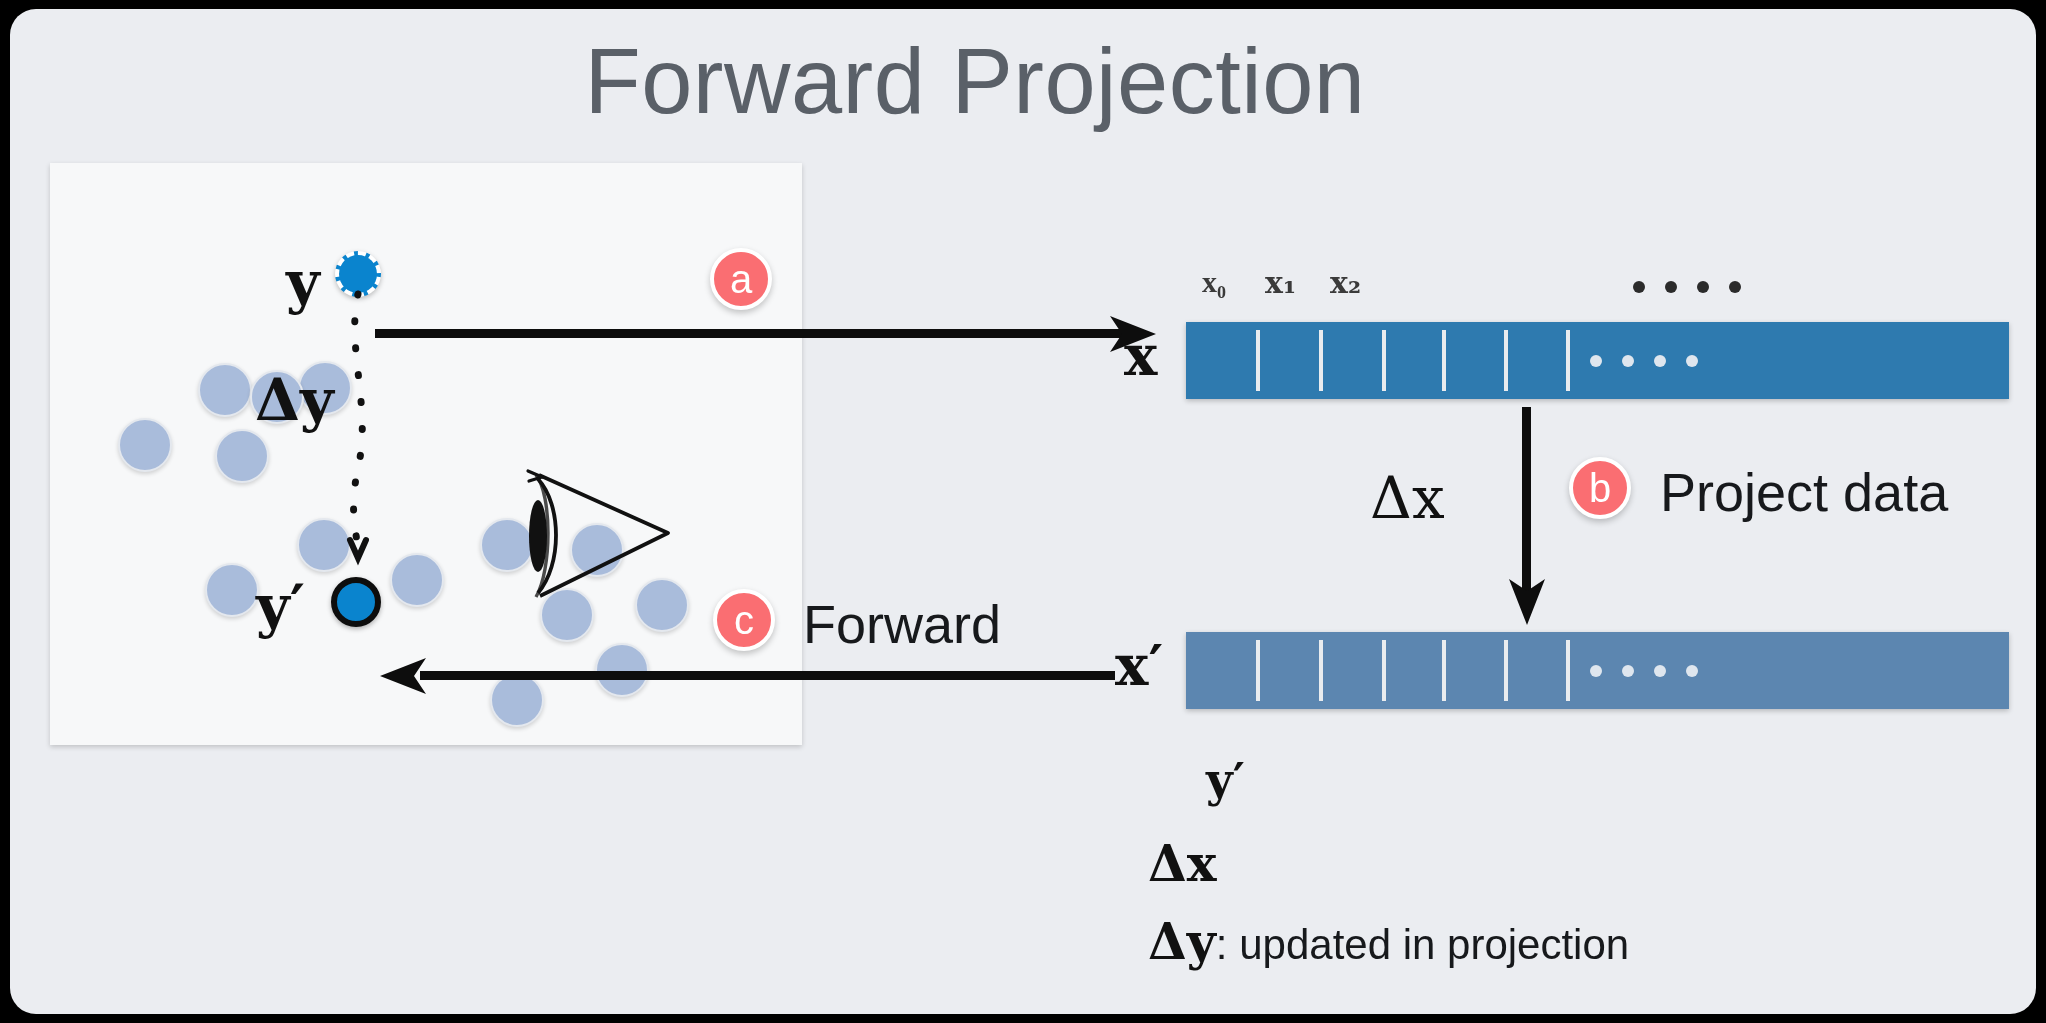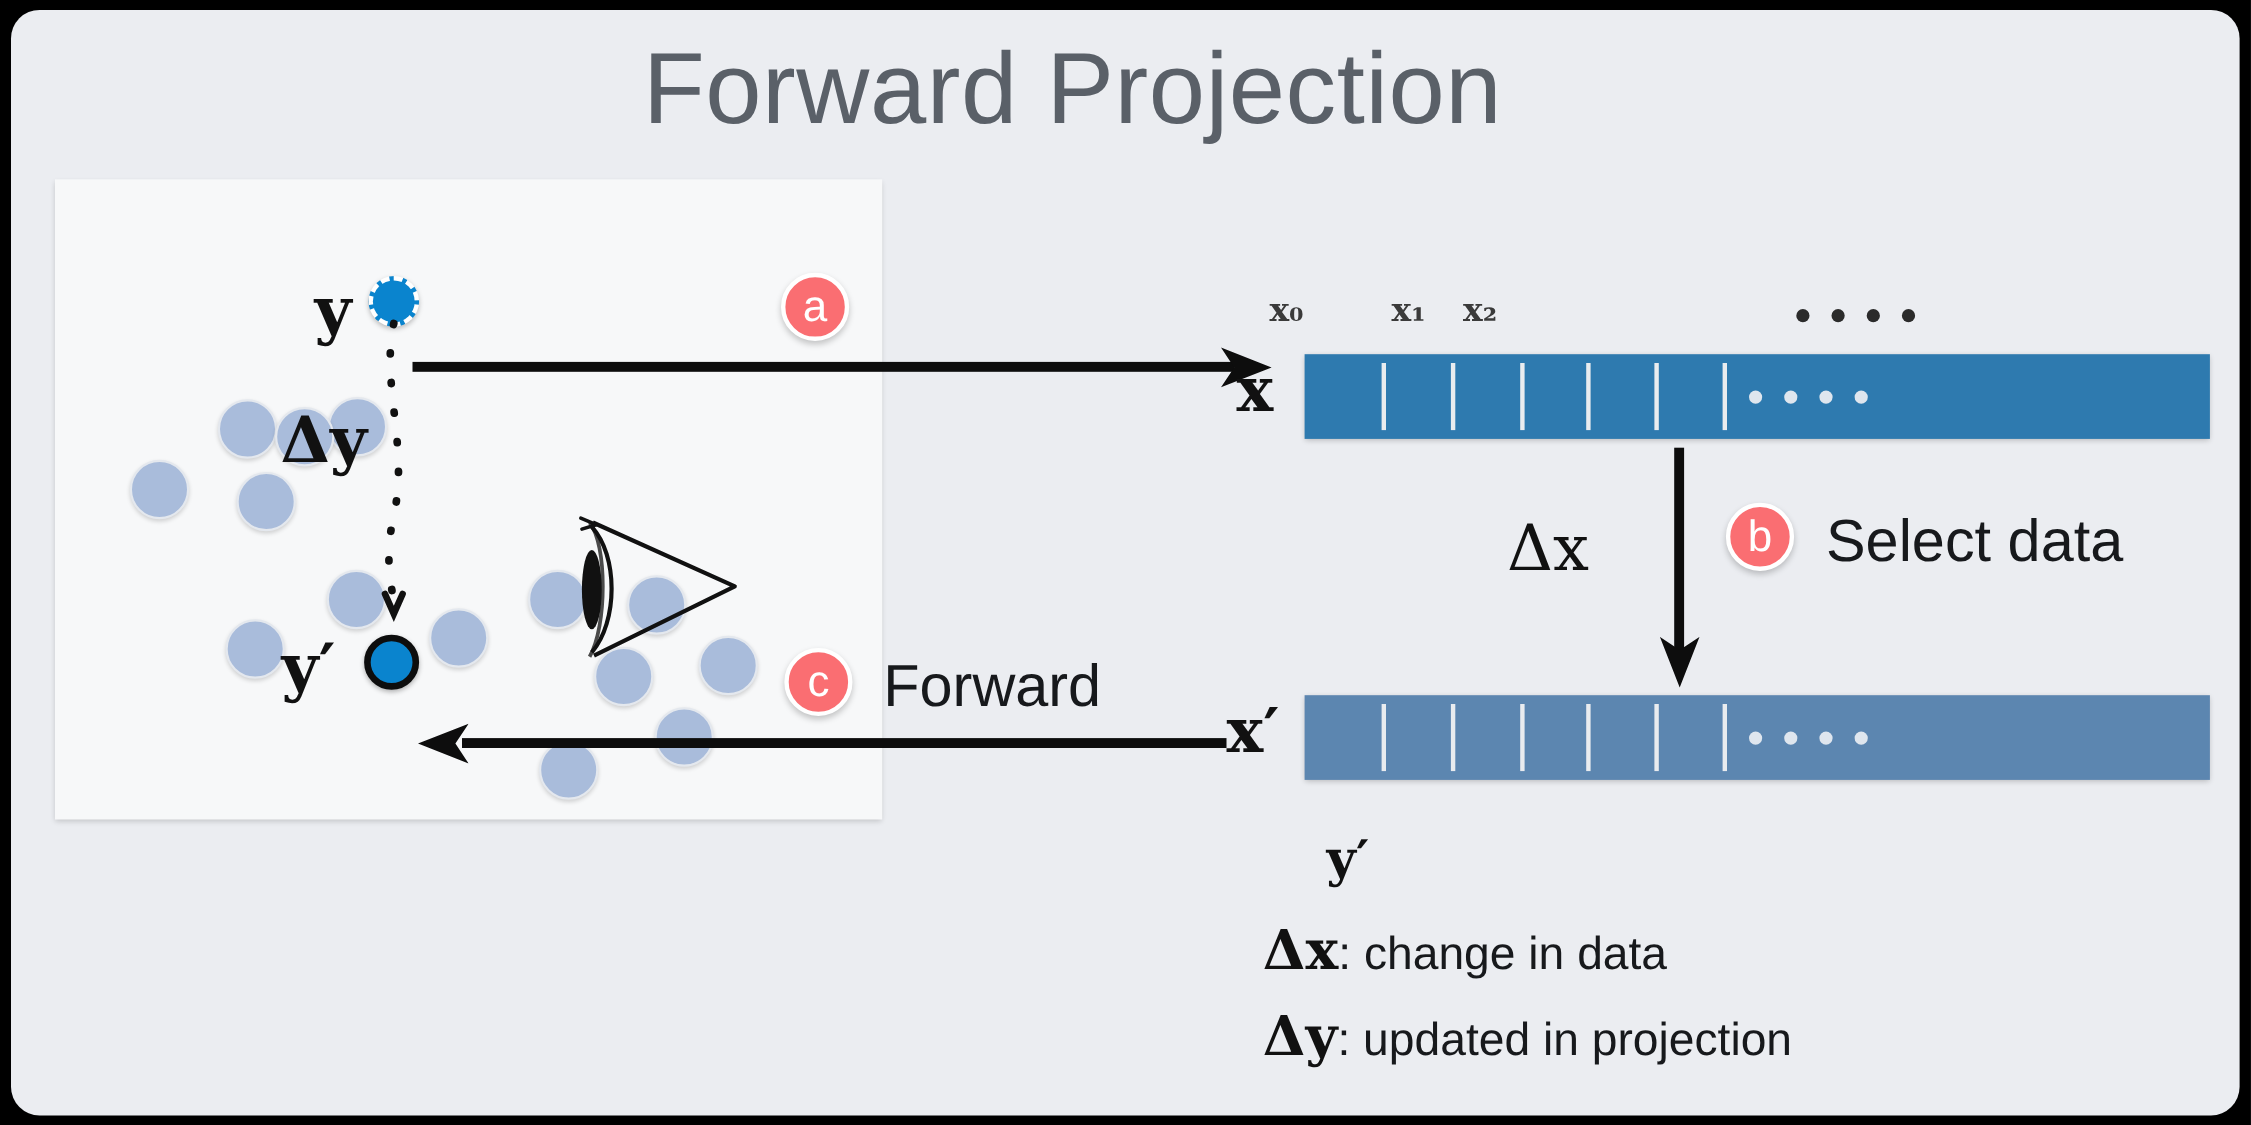--- a/index.html
+++ b/index.html
@@ -118,21 +118,21 @@
 
   <div class="badge" style="left:700px;top:239px;">a</div>
 
   <div class="hline" style="left:365px;top:320px;width:747px;"></div>
   <svg style="position:absolute;left:1100px;top:300px;" width="56" height="50" viewBox="0 0 56 50">
     <path d="M0,7 L46,25 L0,43 L12,25 Z" fill="#0d0d0d"></path>
   </svg>
 
   <div class="math" style="left:1114px;top:318px;font-size:56px;">x</div>
 
-  <div class="subcap" style="left:1144px;top:256px;">x₀</div>
+  <div class="subcap" style="left:1192px;top:256px;font-family:Liberation Serif, serif;">x₀</div>
   <div class="subcap" style="left:1255px;top:256px;text-align:right;">x₁</div>
   <div class="subcap" style="left:1320px;top:256px;">x₂</div>
 
   <div class="vdots" style="left:1623px;top:272px;">
     <i style="background:#2b2b2b;"></i>
         <i style="background:#2b2b2b;"></i>
     <i style="background:#2b2b2b;"></i>
         <i style="background:#2b2b2b;"></i>
   </div>
 
@@ -154,21 +154,21 @@
   <div class="vline" style="left:1512px;top:398px;height:185px;"></div>
   <svg style="position:absolute;left:1492px;top:570px;" width="50" height="56" viewBox="0 0 50 56">
     <path d="M7,0 L25,46 L43,0 L25,12 Z" fill="#0d0d0d"></path>
   </svg>
 
   <div class="math" style="left:1360px;top:460px;font-size:58px;">
     <span class="mathlight">Δx</span>
   </div>
 
   <div class="badge" style="left:1559px;top:448px;">b</div>
-  <div class="steplabel" style="left:1650px;top:452px;">Select data</div>
+  <div class="steplabel" style="left:1650px;top:452px;">Project data</div>
 
   <div class="math" style="left:1105px;top:628px;font-size:56px;">x′</div>
 
   <div class="vecbar" style="left:1176px;top:623px;width:823px;height:77px;background:#5c86b0;">
     <div class="vdiv" style="left:70px;"></div>
     <div class="vdiv" style="left:133px;"></div>
     <div class="vdiv" style="left:196px;"></div>
     <div class="vdiv" style="left:256px;"></div>
     <div class="vdiv" style="left:318px;"></div>
     <div class="vdiv" style="left:380px;"></div>
@@ -187,21 +187,20 @@
   <svg style="position:absolute;left:360px;top:642px;" width="56" height="50" viewBox="0 0 56 50">
     <path d="M56,7 L10,25 L56,43 L44,25 Z" fill="#0d0d0d"></path>
   </svg>
 
   <div class="leg" style="left:1196px;top:744px;">
     <span class="sym" style="font-size:46px;">y′</span>
   </div>
 
   <div class="leg" style="left:1138px;top:825px;">
     <span class="sym mathlight" style="font-size:50px;">Δx</span>
-    <span class="txt">: change in data</span>
   </div>
 
   <div class="leg" style="left:1138px;top:903px;">
     <span class="sym mathlight" style="font-size:50px;">Δy</span>
     <span class="txt">: updated in projection</span>
   </div>
 
  </div>
 </div>
 

